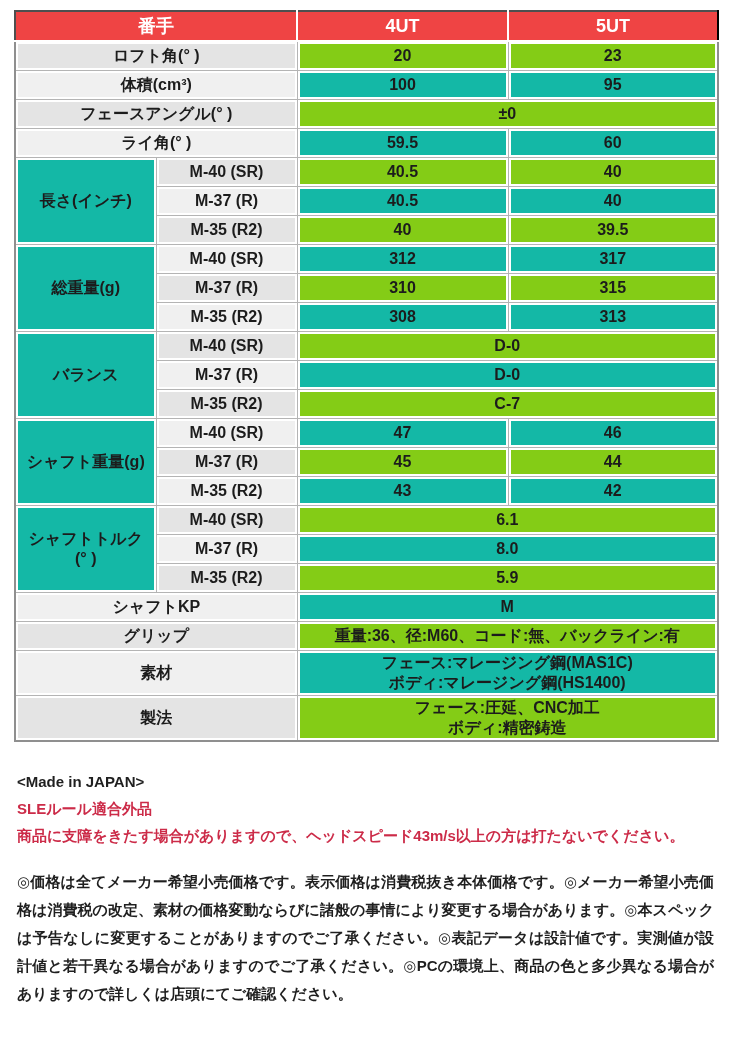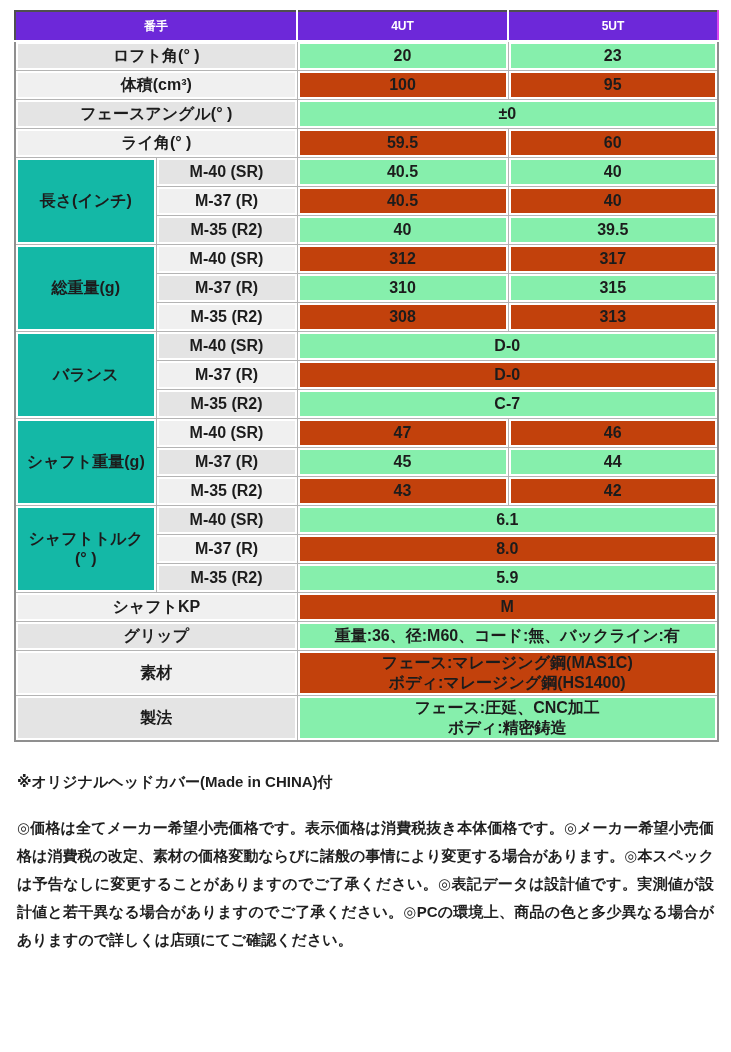--- a/index.html
+++ b/index.html
@@ -27,36 +27,36 @@
     box-shadow: inset 0 0 0 2px #ffffff;
     height: 29px;
     padding: 2px 6px;
     text-align: center;
     vertical-align: middle;
     line-height: 1.25;
     overflow: hidden;
   }
   
   table.spec thead th {
-    background: #6d28d9;
+    background: #ef4444;
     color: #ffffff;
     box-shadow: none;
     border: 2px solid #ffffff;
     border-top: 2px solid #4f4f4f;
     height: 30px;
-    font-size: 12px;
+    font-size: 18px;
   }
   table.spec thead th:first-child { border-left: 2px solid #4f4f4f; }
-  table.spec thead th:last-child { border-right: 2px solid #d946ef; }
+  table.spec thead th:last-child { border-right: 2px solid #000000; }
 
   
   tr.odd th.lbl, tr.odd th.sub { background: #e4e4e4; }
-  tr.odd td { background: #86efac; }
+  tr.odd td { background: #84cc16; }
   tr.even th.lbl, tr.even th.sub { background: #f0f0f0; }
-  tr.even td { background: #c2410c; }
+  tr.even td { background: #14b8a6; }
   th.grp { background: #14b8a6; }
 
   td.left { text-align: left; padding-left: 11px; }
   .pre { white-space: pre-line; }
   td.tall { line-height: 26px; padding: 4px 6px; margin-top: 12px; }
 
   
   .notes {
     padding: 26px 3px 0 3px;
     font-size: 15px;
@@ -206,17 +206,19 @@
       </tr>
       <tr class="odd">
         <th class="lbl" colspan="2">製法</th>
         <td colspan="2" class="pre tall">フェース:圧延、CNC加工
 ボディ:精密鋳造</td>
       </tr>
     </tbody>
   </table>
 
   <div class="notes">
-    <p>※オリジナルヘッドカバー(Made in CHINA)付</p>
+    <p>&lt;Made in JAPAN&gt;</p>
+    <p class="red">SLEルール適合外品</p>
+    <p class="red">商品に支障をきたす場合がありますので、ヘッドスピード43m/s以上の方は打たないでください。</p>
     <p class="disclaimer">◎価格は全てメーカー希望小売価格です。表示価格は消費税抜き本体価格です。◎メーカー希望小売価格は消費税の改定、素材の価格変動ならびに諸般の事情により変更する場合があります。◎本スペックは予告なしに変更することがありますのでご了承ください。◎表記データは設計値です。実測値が設計値と若干異なる場合がありますのでご了承ください。◎PCの環境上、商品の色と多少異なる場合がありますので詳しくは店頭にてご確認ください。</p>
   </div>
 
 </div>
 
 </body></html>

